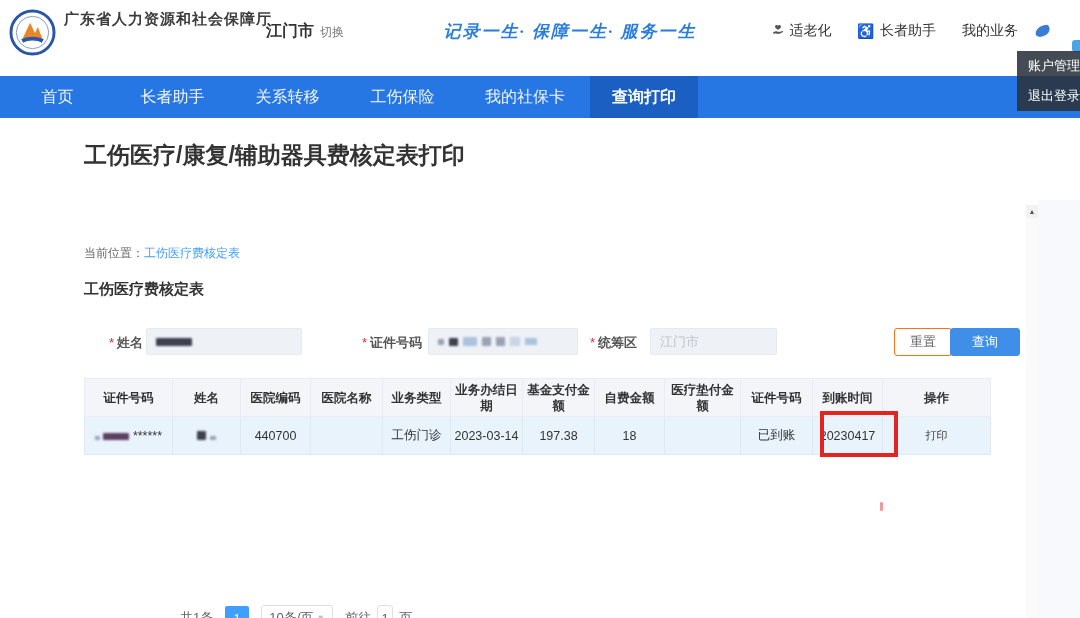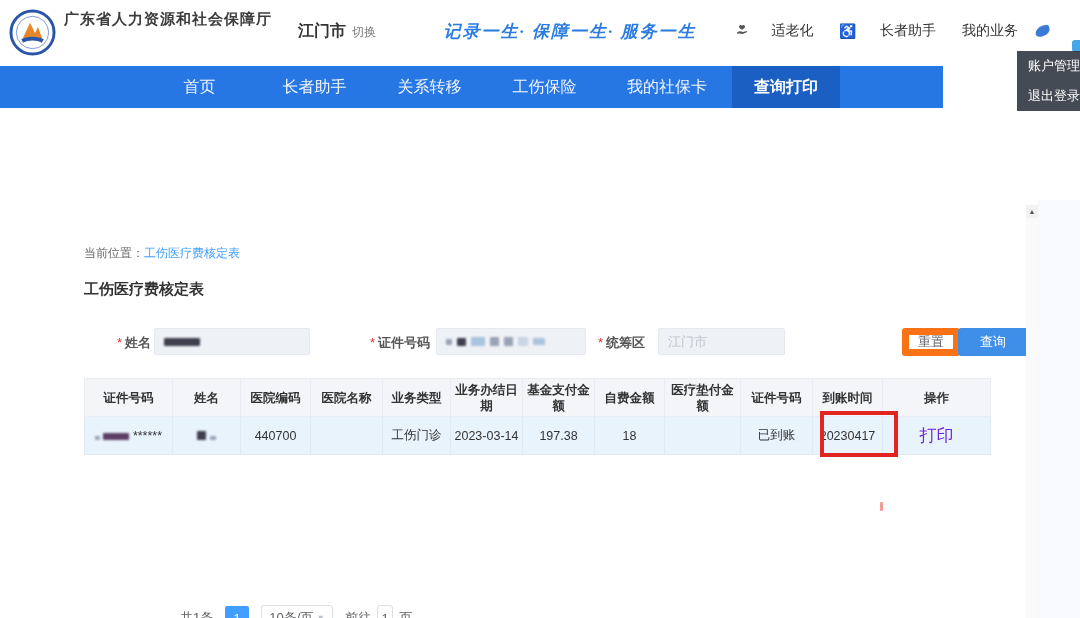--- a/index.html
+++ b/index.html
@@ -6,37 +6,37 @@
   html,body { width:1080px; height:618px; overflow:hidden; background:#fff;
     font-family:"Liberation Sans", sans-serif; }
   #screen { position:relative; width:1080px; height:618px; background:#fff; overflow:hidden; }
 
   
   .top-header { position:absolute; left:0; top:0; width:1080px; height:66px; background:#fff; }
   .logo { position:absolute; left:9px; top:9px; width:47px; height:47px; }
   .org-block { position:absolute; left:64px; top:10px; }
   .org-line1 { font-size:15px; font-weight:bold; color:#3c3c3c; letter-spacing:1px; }
   .org-line2 { font-size:17px; font-weight:bold; color:#3c3c3c; letter-spacing:7.5px; margin-top:3px; }
-  .city-block { position:absolute; left:266px; top:21px;margin-left:32px; }
+  .city-block { position:absolute; left:266px; top:21px; }
   .city-name { font-size:16px; font-weight:bold; color:#333; }
   .city-switch { font-size:12px; color:#777; margin-left:6px; cursor:pointer; }
   .slogan { position:absolute; left:440px; top:20px; width:260px; text-align:center;
     font-family:"Liberation Serif", serif; font-style:italic; font-weight:bold;
     font-size:17px; color:#2b7ce0; letter-spacing:2px; white-space:nowrap; }
   .header-links { position:absolute; right:62px; top:22px; display:flex; align-items:center; gap:26px; }
-  .hlink { display:flex; align-items:center; gap:23px; font-size:14px; color:#333; cursor:pointer; white-space:nowrap; }
+  .hlink { display:flex; align-items:center; gap:5px; font-size:14px; color:#333; cursor:pointer; white-space:nowrap; }
   .hlink .ico { font-size:14px; color:#444; line-height:1; }
   .avatar-blob { position:absolute; right:30px; top:26px; width:15px; height:10px;
     background:#3a7bd5; border-radius:70% 30% 60% 40%; transform:rotate(-18deg); cursor:pointer; }
   .edge-widget { position:absolute; right:-3px; top:40px; width:11px; height:12px;
     background:#45a7e8; border-radius:3px 0 0 3px; }
 
   
-  .nav { position:absolute; left:0; top:66px; width:943px; height:42px; background:#2676e4;
-    display:flex; align-items:stretch; padding-left:142px; }
+  .nav { position:absolute; left:0; top:76px; width:1080px; height:42px; background:#2676e4;
+    display:flex; align-items:stretch; }
   .nav-item { width:115px; display:flex; align-items:center; justify-content:center;
     color:#f2f6ff; font-size:16px; cursor:pointer; }
   .nav-item.active { background:#1b5fc2; font-weight:bold; color:#fff; width:108px; }
   .nav-item.wide { width:130px; }
 
   
   .user-menu { position:absolute; left:1017px; top:51px; width:75px; background:rgba(43,50,60,0.88);
     z-index:30; }
   .user-menu .um-item { height:30px; line-height:30px; padding-left:11px; color:#fff;
     font-size:13px; cursor:pointer; white-space:nowrap; }
@@ -46,43 +46,43 @@
 
   
   .panel { position:absolute; left:0; top:200px; width:1080px; height:418px; background:#fff; }
   .panel-right-strip { position:absolute; left:1038px; top:0; width:42px; height:418px; background:#f8f9fc; }
 
   .breadcrumb { position:absolute; left:84px; top:45px; font-size:12px; color:#666; }
   .breadcrumb a { color:#409eff; text-decoration:none; cursor:pointer; }
   .section-title { position:absolute; left:84px; top:80px; font-size:15px; font-weight:bold; color:#333; }
 
   
-  .form-row { position:absolute; left:12px; top:128px; width:1038px; height:28px; }
+  .form-row { position:absolute; left:4px; top:128px; width:1038px; height:28px; }
   .f-label { position:absolute; top:6px; font-size:13px; font-weight:bold; color:#555; white-space:nowrap; }
   .req { color:#e03131; margin-right:3px; font-weight:normal; }
   .f-input { position:absolute; top:0; height:27px; background:#eef1f6; border:1px solid #e6e9f0;
     border-radius:2px; display:flex; align-items:center; padding-left:9px; gap:5px; }
   .f-input.disabled { color:#c0c4cc; font-size:13px; }
   .btn { position:absolute; top:0; height:28px; border-radius:3px; font-size:13px;
     display:flex; align-items:center; justify-content:center; cursor:pointer; }
-  .btn-reset { left:890px; width:58px; background:#fff; border:7px solid #f97316; color:#606266; }
+  .btn-reset { left:890px; width:58px; background:#fff; border:1px solid #f97316; color:#606266; }
   .btn-search { left:946px; width:70px; background:#3f8fe8; border:1px solid #3f8fe8; color:#fff; }
 
   
   .blob { display:inline-block; border-radius:1px; filter:blur(1.3px); }
   .b-dk { background:#3f3f4e; } .b-pu { background:#5d3f63; } .b-gy { background:#9aa2b5; }
   .b-bl { background:#aac3de; } .b-lt { background:#c9d4e4; }
 
   
   .grid { position:absolute; left:84px; top:178px; width:906px; border-collapse:collapse; table-layout:fixed; }
   .grid th { background:#f3f5f9; border:1px solid #e9edf3; font-size:12.5px; font-weight:bold;
     color:#333; text-align:center; vertical-align:middle; height:38px; line-height:16px; padding:2px 3px; }
   .grid td { background:#e9f3fc; border:1px solid #dfe9f3; font-size:12.5px; color:#333;
     text-align:center; vertical-align:middle; height:38px; padding:2px 3px; white-space:nowrap; }
-  .print-link { color:#6d28d9; cursor:pointer; text-decoration:none; font-size:17px; }
+  .print-link { color:#404040; cursor:pointer; text-decoration:none; font-size:11px; }
 
   .red-box { position:absolute; left:820px; top:211px; width:78px; height:46px;
     border:4px solid #e22520; z-index:6; pointer-events:none; }
   .red-mark { position:absolute; left:880px; top:302px; width:3px; height:9px;
     background:#f09a9a; border-radius:1px; }
 
   
   .pagination { position:absolute; left:180px; top:404px; height:28px; display:flex;
     align-items:center; gap:12px; font-size:13px; color:#606266; }
   .pg-page { width:24px; height:24px; background:#409eff; color:#fff; border-radius:2px;
@@ -152,20 +152,21 @@
     <div class="nav-item">工伤保险</div>
     <div class="nav-item wide">我的社保卡</div>
     <div class="nav-item active">查询打印</div>
   </div>
 
   <div class="user-menu">
     <div class="um-item">账户管理</div>
     <div class="um-item">退出登录</div>
   </div>
 
+  <div class="page-title">工伤医疗/康复/辅助器具费核定表打印</div>
 
   <div class="panel">
     <div class="panel-right-strip"></div>
 
     <div class="breadcrumb">
       <span>当前位置：</span><a>工伤医疗费核定表</a>
     </div>
 
     <div class="section-title">工伤医疗费核定表</div>
 

